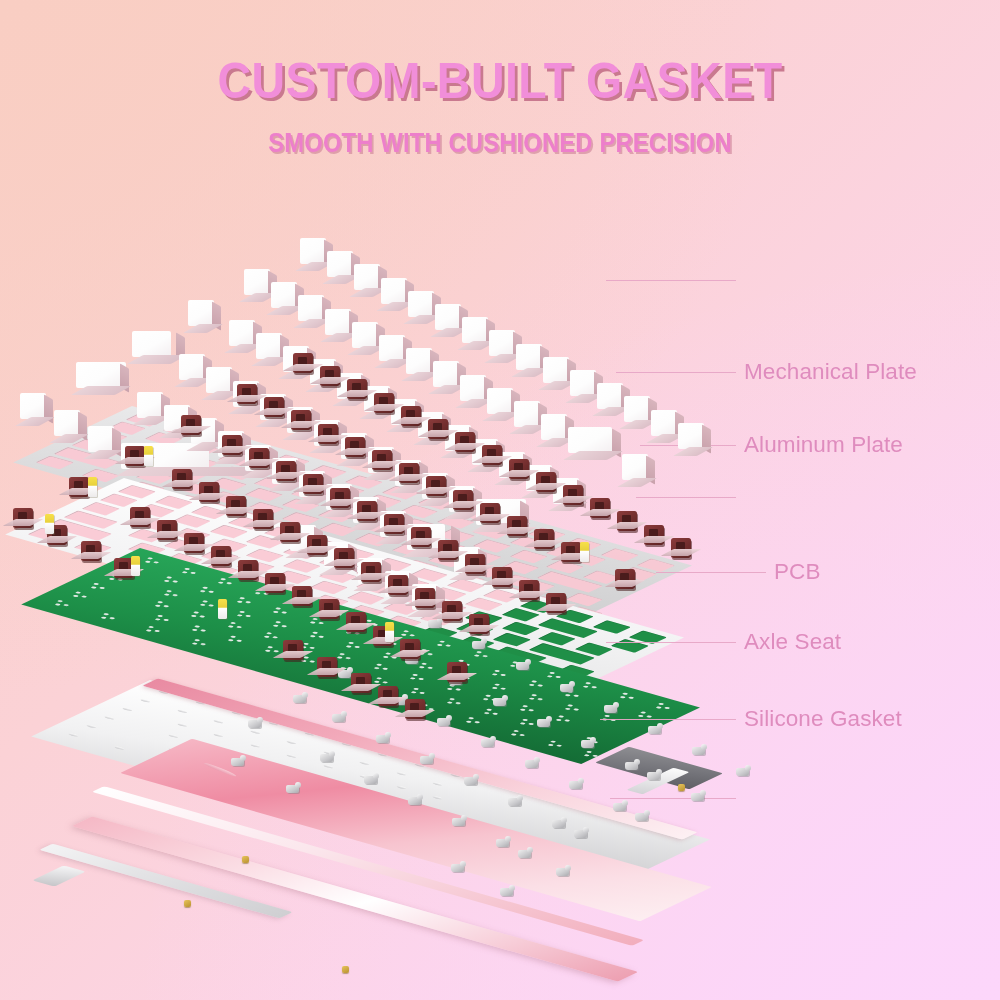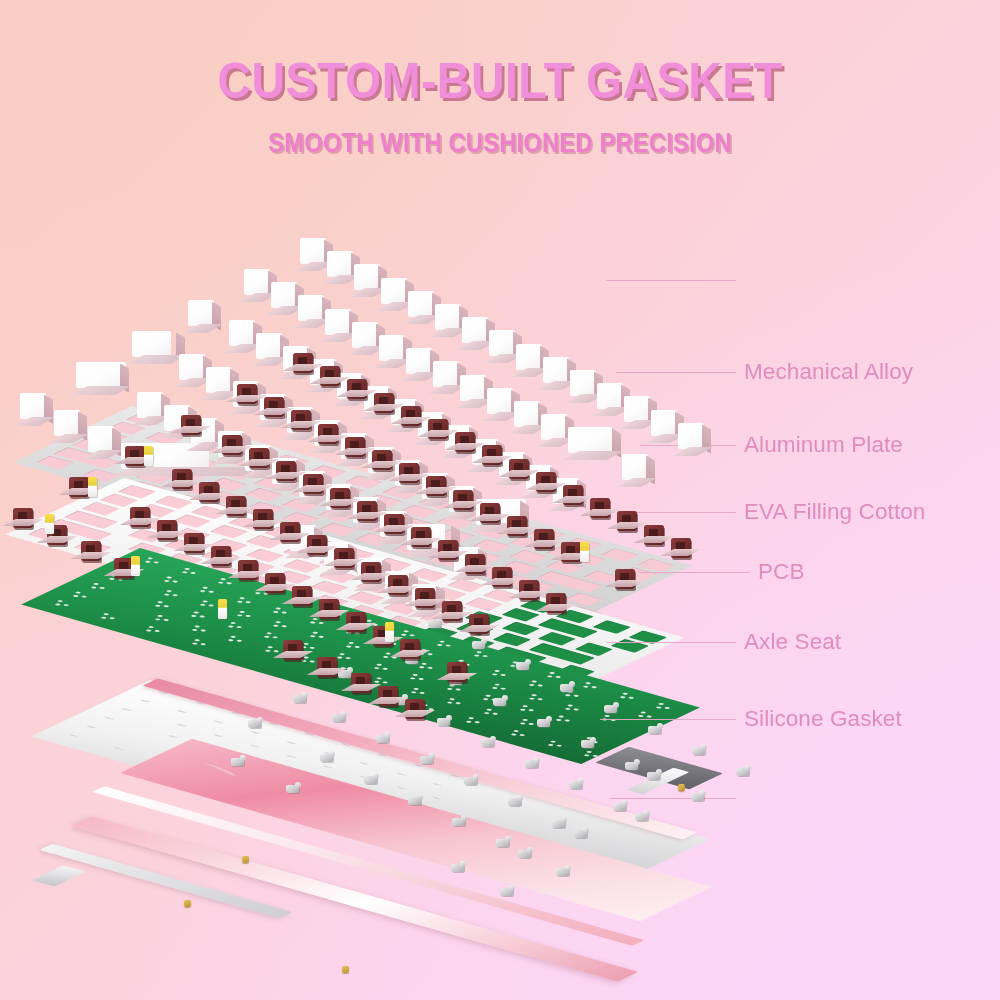--- a/index.html
+++ b/index.html
@@ -958,31 +958,30 @@
   </div>
 
 </div>
 
 <div id="callouts">
     <div class="callout" style="left: 606px; top: 280px;">
       <div class="lead" style="width: 130px;"></div>
     </div>
     <div class="callout" style="left: 616px; top: 357px;">
       <div class="lead" style="width: 120px;"></div>
-      <div class="ctext">Mechanical Alloy</div>
+      <div class="ctext">Mechanical Plate</div>
     </div>
     <div class="callout" style="left: 640px; top: 430px;">
       <div class="lead" style="width: 96px;"></div>
       <div class="ctext">Aluminum Plate</div>
     </div>
     <div class="callout" style="left: 636px; top: 497px;">
       <div class="lead" style="width: 100px;"></div>
-      <div class="ctext">EVA Filling Cotton</div>
-    </div>
-    <div class="callout" style="left: 640px; top: 557px;">
+    </div>
+    <div class="callout" style="left: 656px; top: 557px;">
       <div class="lead" style="width: 110px;"></div>
       <div class="ctext">PCB</div>
     </div>
     <div class="callout" style="left: 606px; top: 627px;">
       <div class="lead" style="width: 130px;"></div>
       <div class="ctext">Axle Seat</div>
     </div>
     <div class="callout" style="left: 600px; top: 704px;">
       <div class="lead" style="width: 136px;"></div>
       <div class="ctext">Silicone Gasket</div>

